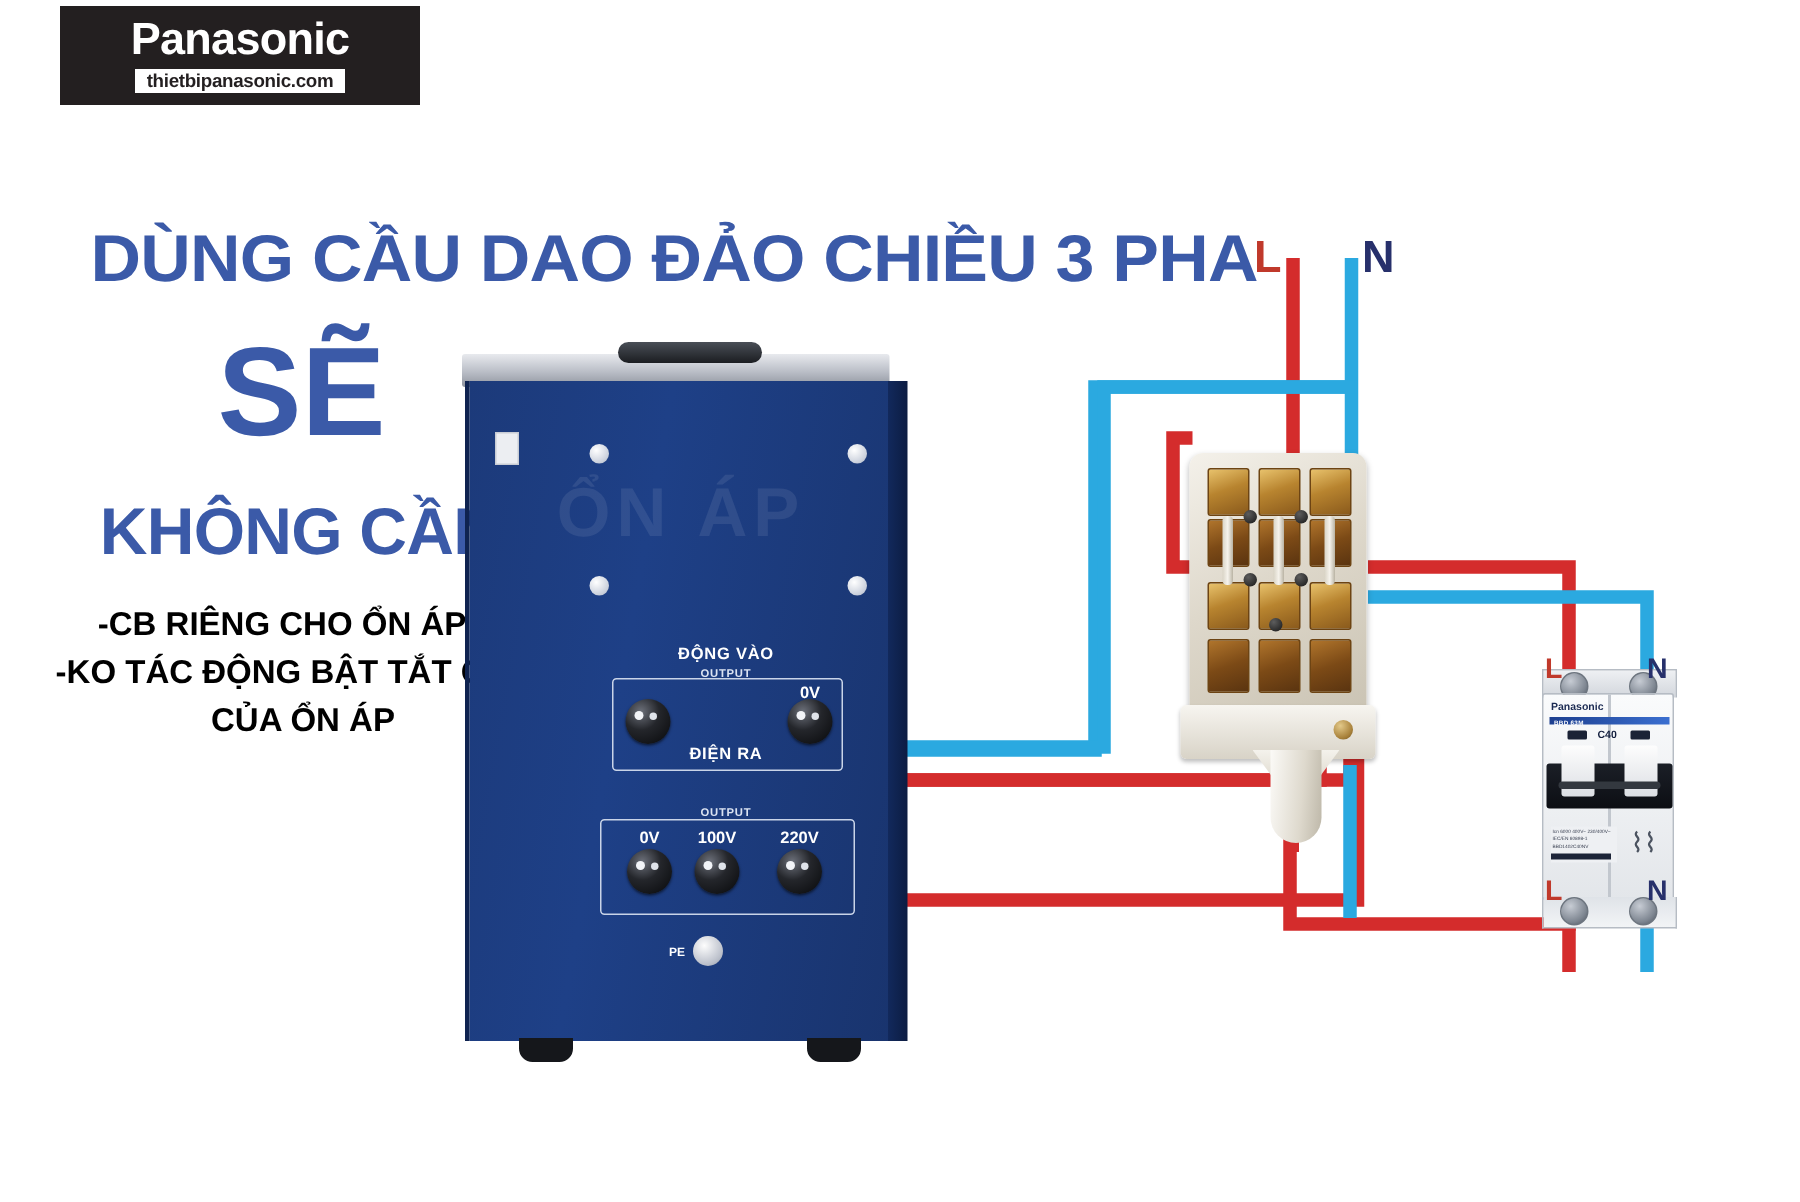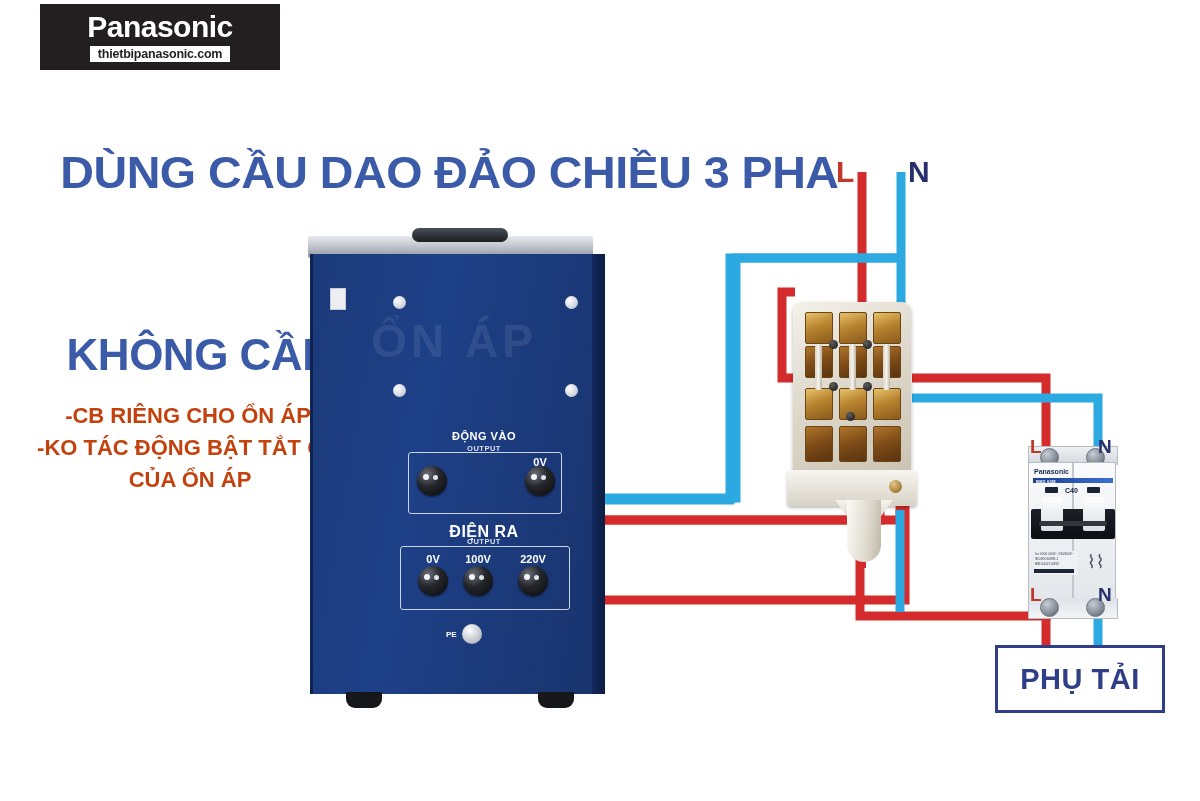--- a/index.html
+++ b/index.html
@@ -21,25 +21,25 @@
   #logo-site{background:#ffffff;color:#231f20;font-weight:bold;font-size:12.5px;
         padding:1px 8px;margin-top:4px;letter-spacing:-0.2px;white-space:nowrap;}
 
   
   .hl{color:#3B5AA8;font-weight:bold;text-align:center;white-space:nowrap;
       font-family:"Liberation Sans",sans-serif;}
   #headline{left:36px;top:148px;width:780px;font-size:44px;letter-spacing:-0.5px;
       transform:scaleX(1.06);transform-origin:left center;}
   #se{left:36px;top:222px;width:330px;font-size:84px;line-height:0.95;}
   #khongcan{left:20px;top:330px;width:360px;font-size:44px;letter-spacing:-0.5px;}
-  .blist{color:#c2410c;font-weight:bold;text-align:center;white-space:nowrap;
+  .blist{color:#000000;font-weight:bold;text-align:center;white-space:nowrap;
       font-size:22px;font-family:"Liberation Sans",sans-serif;}
   #b0{left:18px;top:403px;width:340px;}
   #b1{left:14px;top:435px;width:348px;}
-  #b2{left:20px;top:467px;width:340px;}
+  #b2{left:32px;top:467px;width:340px;}
   #b3{left:18px;top:503px;width:340px;}
 
   
   svg.wires{position:absolute;left:0;top:0;width:1200px;height:801px;}
 
   
   #stab{left:300px;top:228px;width:305px;height:495px;}
   #stab-topcap{position:absolute;left:8px;top:8px;width:285px;height:22px;
       background:linear-gradient(180deg,#e8eaee 0%,#b9bdc6 55%,#8f949e 100%);
       border-radius:2px;}
@@ -64,21 +64,21 @@
   #ft1{left:46px;} #ft2{left:238px;}
 
   
   .plate{position:absolute;border:1.6px solid #c9d4e8;border-radius:3px;}
   #plate-in{left:408px;top:452px;width:152px;height:60px;}
   #plate-out{left:400px;top:546px;width:168px;height:62px;}
   .plab{position:absolute;color:#ffffff;font-weight:bold;text-align:center;
       font-family:"Liberation Sans",sans-serif;letter-spacing:0.5px;}
   #lab-in{left:398px;top:430px;width:172px;font-size:11px;}
   #lab-in-sub{left:398px;top:444px;width:172px;font-size:7.5px;color:#dbe3f2;}
-  #lab-out{left:398px;top:523px;width:172px;font-size:16px;}
+  #lab-out{left:398px;top:497px;width:172px;font-size:11px;}
   #lab-out-sub{left:398px;top:537px;width:172px;font-size:7.5px;color:#dbe3f2;}
   .tlab{position:absolute;color:#ffffff;font-weight:bold;font-size:11px;
       text-align:center;width:46px;font-family:"Liberation Sans",sans-serif;}
   .knob{position:absolute;width:30px;height:30px;border-radius:50%;
       background:radial-gradient(circle at 34% 28%,#6c707a 0%,#24262b 42%,#07080a 100%);
       box-shadow:0 1px 2px rgba(0,0,0,.6);}
   .knob::before{content:"";position:absolute;left:6px;top:8px;width:6px;height:6px;
       border-radius:50%;background:#f2f4f8;}
   .knob::after{content:"";position:absolute;left:16px;top:9px;width:5px;height:5px;
       border-radius:50%;background:#dfe3ea;}
@@ -207,20 +207,21 @@
     <path d="M508,657 L524,657" stroke="#cfd8ea" stroke-width="2"></path>
     <path d="M512,662 L520,662" stroke="#cfd8ea" stroke-width="2"></path>
   </svg>
 
   <div class="abs" id="logo">
     <div id="logo-brand">Panasonic</div>
     <div id="logo-site">thietbipanasonic.com</div>
   </div>
 
   <div class="abs hl" id="headline">DÙNG CẦU DAO ĐẢO CHIỀU 3 PHA</div>
+  <div class="abs hl" id="se">SẼ</div>
   <div class="abs hl" id="khongcan">KHÔNG CẦN</div>
 
   <div class="abs blist" id="b0">-CB RIÊNG CHO ỔN ÁP</div>
   <div class="abs blist" id="b1">-KO TÁC ĐỘNG BẬT TẮT CB</div>
   <div class="abs blist" id="b2">CỦA ỔN ÁP</div>
 
   <div class="abs" id="stab">
     <div id="stab-topcap"></div>
     <div id="stab-handle"></div>
     <div id="stab-body">
@@ -321,17 +322,14 @@
     <div id="mcb-bot-term"></div>
     <div class="mscrew" style="left:12px;top:136px;"></div>
     <div class="mscrew" style="left:58px;top:136px;"></div>
   </div>
 
   <div class="abs termlab" style="left:1030px;top:436px;color:#C0392B;font-size:19px;">L</div>
   <div class="abs termlab" style="left:1098px;top:436px;color:#27306B;font-size:19px;">N</div>
   <div class="abs termlab" style="left:1030px;top:584px;color:#C0392B;font-size:19px;">L</div>
   <div class="abs termlab" style="left:1098px;top:584px;color:#27306B;font-size:19px;">N</div>
 
-  <div class="abs" id="load">
-    <div id="load-label">PHỤ TẢI</div>
-  </div>
 
 </div>
 
 </body></html>

